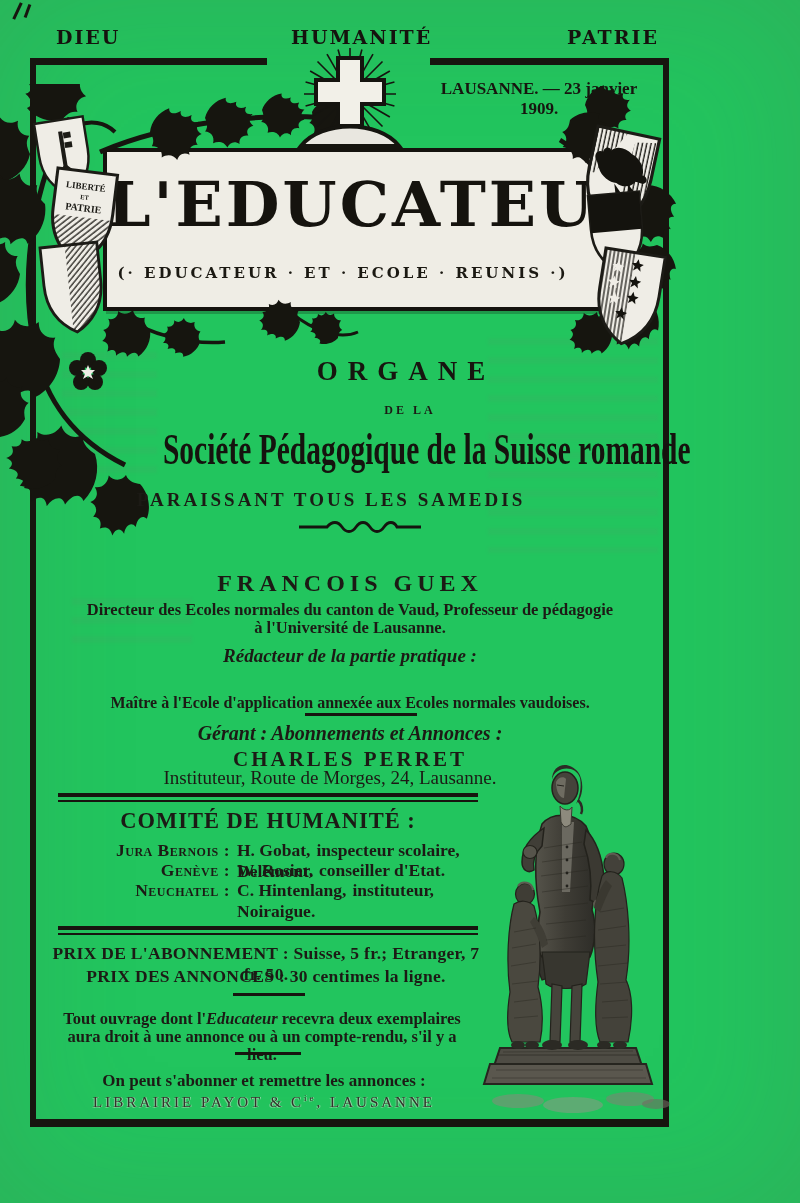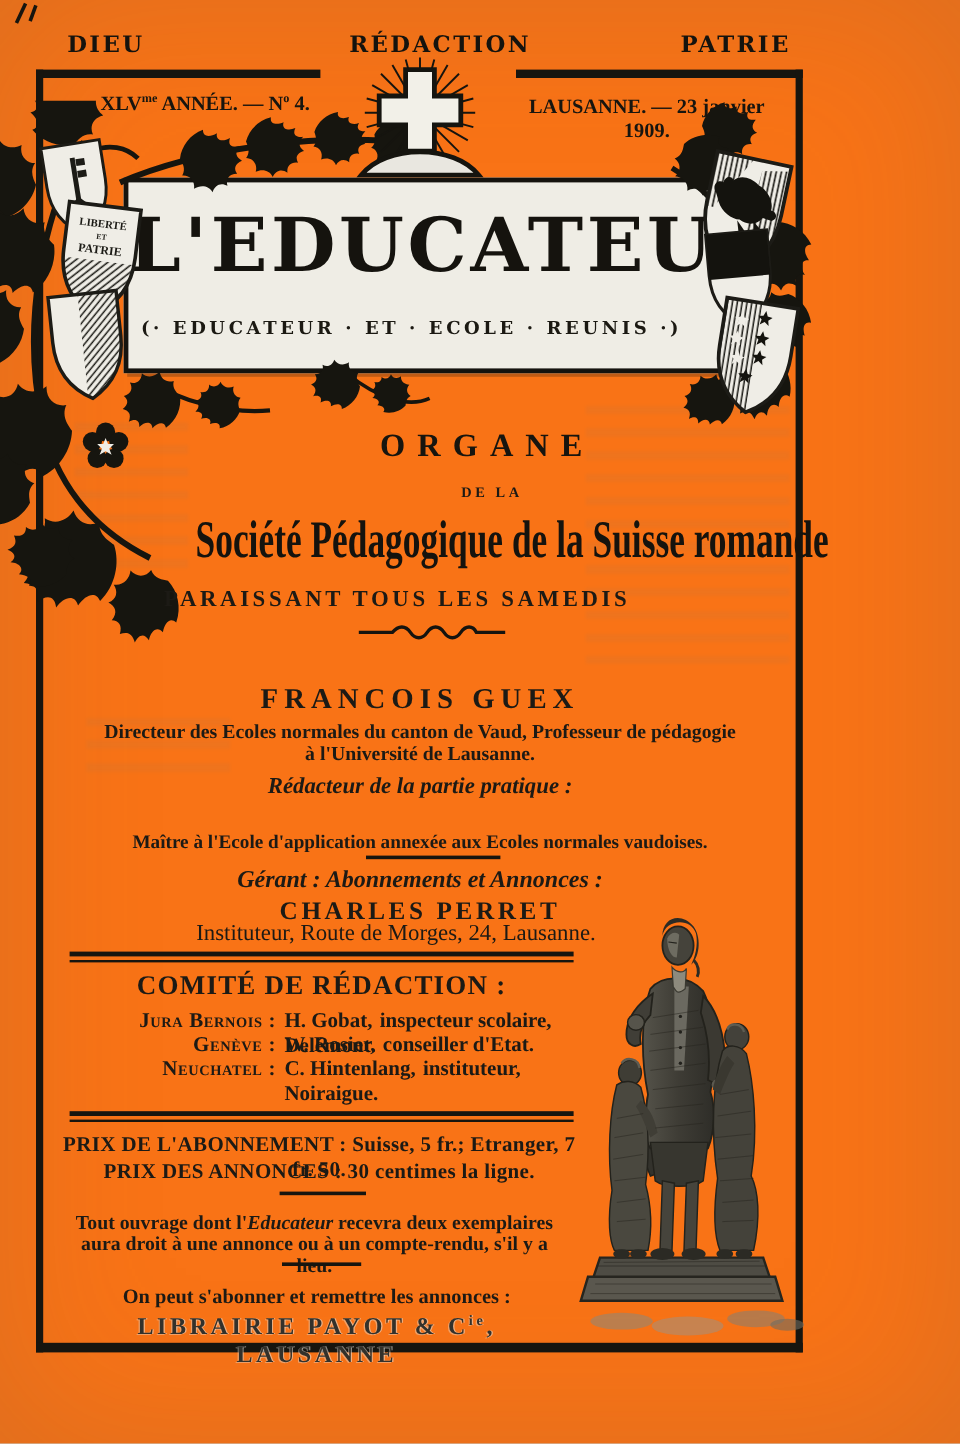--- a/index.html
+++ b/index.html
@@ -1,16 +1,16 @@
 <!DOCTYPE html>
 <html><head>
 <meta charset="utf-8">
 <style>
   html,body{margin:0;padding:0;background:#cfcdc6;}
-  .page{position:relative;width:800px;height:1203px;background:#f97316;overflow:hidden;
+  .page{position:relative;width:800px;height:1203px;background:#22c55e;overflow:hidden;
         font-family:"Liberation Serif","DejaVu Serif",serif;color:#1c1a15;
         box-shadow:inset 0 0 140px rgba(95,90,78,.18);}
   .abs{position:absolute;}
   .ctr{text-align:center;}
   .i{font-style:italic;}
   sup{font-size:.6em;vertical-align:super;}
 
   .motto{font-family:"DejaVu Serif",serif;font-weight:bold;font-size:19px;letter-spacing:2px;color:#15130e;}
 
   .bar{position:absolute;background:#17150f;}
@@ -38,53 +38,50 @@
   .com-title{font-weight:bold;font-size:22.5px;letter-spacing:1px;}
   .c-rows{position:absolute;left:58px;top:840px;width:420px;font-size:17.5px;font-weight:bold;}
   .c-row{display:flex;height:20px;align-items:baseline;}
   .c-region{width:172px;text-align:right;font-variant:small-caps;letter-spacing:.5px;font-weight:bold;}
   .c-detail{flex:1;text-align:left;padding-left:7px;}
   .c-name{margin-right:6px;}
 
   .prix{font-weight:bold;font-size:17.5px;letter-spacing:.3px;}
   .notice{font-weight:bold;font-size:16.5px;line-height:18px;}
   .subscribe{font-weight:bold;font-size:17px;}
-  .publisher{font-weight:bold;font-size:20px;letter-spacing:3px;color:#33312b;
+  .publisher{font-weight:normal;font-size:15px;letter-spacing:3px;color:#33312b;
              text-shadow:1px 0 0 rgba(233,230,223,.55),-1px 1px 0 rgba(233,230,223,.4);}
 
   .ghost{position:absolute;filter:blur(1.5px);opacity:.5;
          background:repeating-linear-gradient(180deg, rgba(125,120,108,.16) 0 7px, rgba(0,0,0,0) 7px 19px);}
 </style>
 </head>
 <body>
 
 <div class="page">
 
   <div class="ghost" style="left:488px;top:338px;width:170px;height:215px;"></div>
   <div class="ghost" style="left:62px;top:352px;width:95px;height:130px;"></div>
   <div class="ghost" style="left:72px;top:598px;width:120px;height:52px;"></div>
 
   <div class="bar" style="left:0;top:130px;width:8px;height:52px;"></div>
   <div class="bar" style="left:0;top:192px;width:5px;height:22px;"></div>
   <div class="bar" style="left:16px;top:2px;width:3px;height:18px;transform:rotate(25deg);"></div>
   <div class="bar" style="left:26px;top:4px;width:3px;height:14px;transform:rotate(20deg);"></div>
 
   <div class="abs motto" style="left:56px;top:26px;">DIEU</div>
-  <div class="abs motto" style="left:291px;top:26px;">RÉDACTION</div>
+  <div class="abs motto" style="left:291px;top:26px;">HUMANITÉ</div>
   <div class="abs motto" style="left:567px;top:26px;">PATRIE</div>
 
   <div class="bar" style="left:30px;top:58px;width:237px;height:7px;"></div>
   <div class="bar" style="left:430px;top:58px;width:239px;height:7px;"></div>
   <div class="bar" style="left:30px;top:58px;width:6px;height:1069px;"></div>
   <div class="bar" style="left:663px;top:58px;width:6px;height:1069px;"></div>
   <div class="bar" style="left:30px;top:1119px;width:639px;height:8px;"></div>
 
-  <div class="abs ctr issue-line" style="left:71px;top:77px;width:200px;">
-    <span>XLV</span><sup>me</sup><span> ANNÉE. — N</span><sup>o</sup><span> 4.</span>
-  </div>
   <div class="abs ctr issue-line" style="left:433px;top:79px;width:212px;">LAUSANNE. — 23 janvier 1909.</div>
 
   <div class="mast-box">
     <div class="abs ctr mast-title" style="left:0;top:22px;width:492px;">L'EDUCATEUR</div>
     <div class="abs ctr mast-sub" style="left:0;top:112px;width:472px;">(· EDUCATEUR · ET · ECOLE · REUNIS ·)</div>
   </div>
 
   <svg class="abs" style="left:0;top:84px;width:700px;height:470px;" viewBox="0 84 700 470">
     <defs>
       <path id="leaf" d="M0,0 C4,-10 14,-18 26,-19 C24,-13 30,-11 37,-13 C34,-7 40,-4 47,-6 C43,0 47,3 53,3 C47,8 48,12 52,16 C45,17 43,21 45,26 C38,24 34,28 34,34 C29,29 23,31 20,36 C18,29 11,27 5,29 C8,22 4,16 -2,15 C3,10 1,4 0,0 Z"></path>
@@ -235,21 +232,21 @@
   <div class="abs ctr ed-label" style="left:33px;top:645px;width:634px;font-size:19px;">Rédacteur de la partie pratique :</div>
   <div class="abs ctr ed-desc" style="left:33px;top:694px;width:634px;font-size:16px;">Maître à l'Ecole d'application annexée aux Ecoles normales vaudoises.</div>
 
   <div class="rule-s" style="left:305px;top:713px;width:112px;"></div>
 
   <div class="abs ctr ed-label" style="left:33px;top:722px;width:634px;">Gérant : Abonnements et Annonces :</div>
   <div class="abs ctr ed-name2" style="left:33px;top:747px;width:634px;letter-spacing:3px;">CHARLES PERRET</div>
   <div class="abs ctr ed-desc" style="left:13px;top:769px;width:634px;font-size:19px;font-weight:normal;">Instituteur, Route de Morges, 24, Lausanne.</div>
 
   <div class="rule-d" style="left:58px;top:793px;width:420px;"></div>
-  <div class="abs ctr com-title" style="left:58px;top:808px;width:420px;">COMITÉ DE RÉDACTION :</div>
+  <div class="abs ctr com-title" style="left:58px;top:808px;width:420px;">COMITÉ DE HUMANITÉ :</div>
   <div class="c-rows">
     <div class="c-row">
       <span class="c-region">Jura Bernois :</span>
       <span class="c-detail"><b class="c-name">H. Gobat,</b><span>inspecteur scolaire, Delémont.</span></span>
     </div>
     <div class="c-row">
       <span class="c-region">Genève :</span>
       <span class="c-detail"><b class="c-name">W. Rosier,</b><span>conseiller d'Etat.</span></span>
     </div>
     <div class="c-row">

